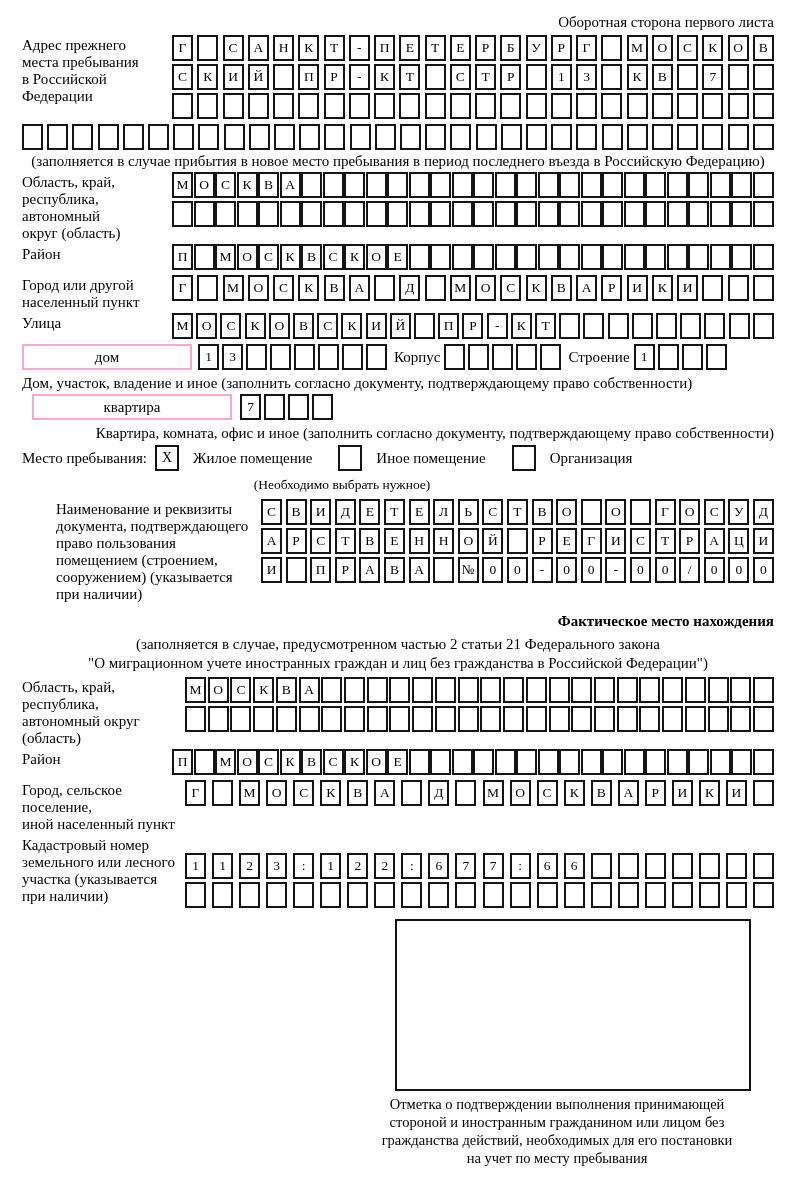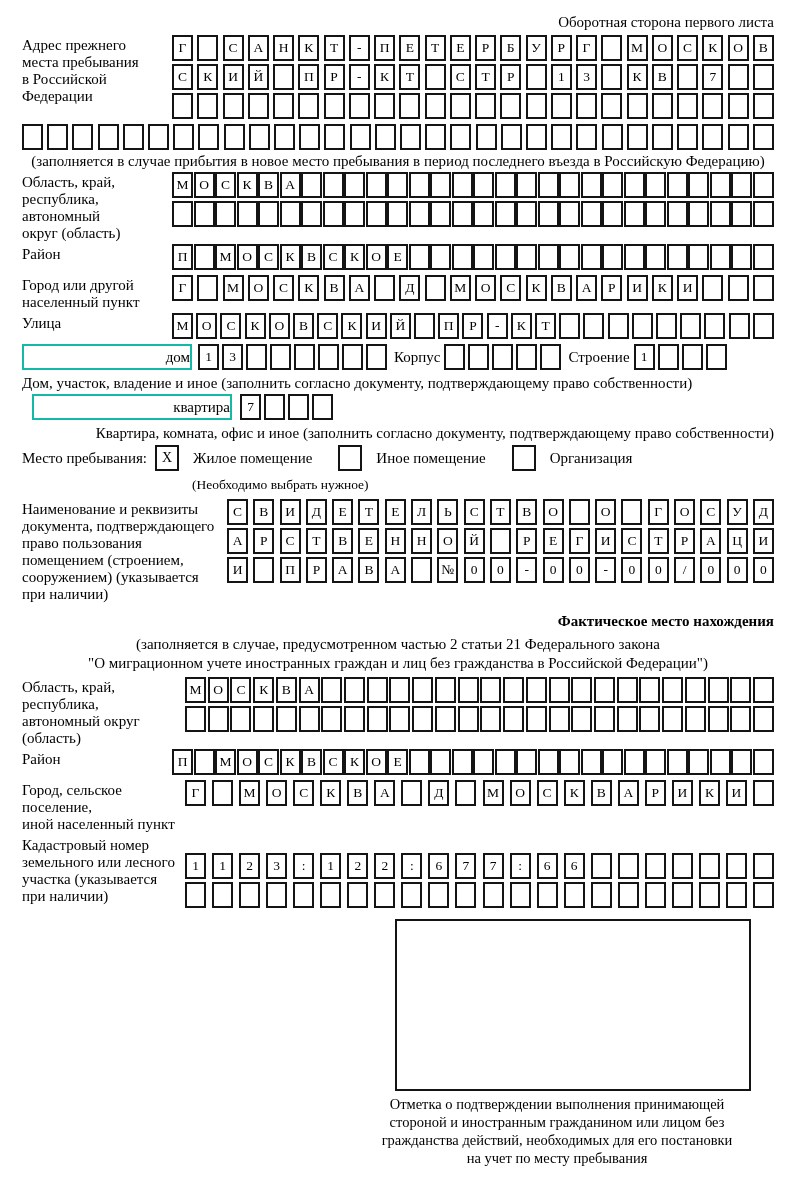--- a/index.html
+++ b/index.html
@@ -10,28 +10,28 @@
   .labelcol{font-size:15px;line-height:17px;flex:0 0 150px;padding-top:2px;}
   .labelcol.w175{flex-basis:163px;}
   .boxcol{flex:1;min-width:0;}
   .cellrow{display:flex;justify-content:space-between;margin-bottom:3px;}
   .cell{flex:0 0 auto;width:17px;height:22px;border:2px solid #141414;font-size:13.5px;line-height:22px;text-align:center;background:#fff;}
   .fullrow{margin-left:0;}
   .caption{font-size:15px;text-align:center;margin:1px 0 3px 0;line-height:16px;}
   .h-bold{font-weight:bold;text-align:center;font-size:16px;margin:3px 0 5px 0;}
   .h-bold2{font-weight:bold;text-align:right;font-size:15px;margin:10px 0 6px 0;}
   .inline-label{font-size:15px;white-space:nowrap;padding:0 4px;line-height:26px;}
-  .labelbox{border:2px solid #14b8a6;height:22px;line-height:22px;text-align:right;font-size:15px;flex:0 0 auto;}
+  .labelbox{border:2px solid #f9a8d4;height:22px;line-height:22px;text-align:center;font-size:15px;flex:0 0 auto;}
   .houserow,.flatrow{display:flex;align-items:flex-start;margin-bottom:2px;}
   .houserow .cellrow,.flatrow .cellrow{justify-content:flex-start;}
   .houserow .cell,.flatrow .cell{margin-right:3px;}
   .stayrow{display:flex;align-items:center;font-size:15px;margin:4px 0 6px 0;}
   .checkbox{width:20px;height:22px;border:2px solid #141414;display:inline-block;text-align:center;line-height:22px;font-size:14px;margin:0 14px 0 8px;flex:0 0 auto;}
   .stayopt{margin-right:18px;}
-  .note{font-size:13.5px;width:300px;margin-left:170px;margin-bottom:4px;}
+  .note{font-size:13.5px;text-align:center;width:300px;margin-left:170px;margin-bottom:4px;}
   .doc-rows .cellrow{justify-content:space-between;}
   .stampbox{border:2px solid #141414;width:356px;height:172px;margin:8px 0 4px 373px;box-sizing:border-box;}
   .stampcaption{width:470px;margin-left:300px;text-align:center;font-size:14.5px;line-height:18px;}
   .mt6{margin-top:6px;}
 </style>
 </head>
 <body>
 
 <div class="sheet">
 
@@ -381,21 +381,21 @@
     <span class="checkbox">X</span>
     <span class="stayopt">Жилое помещение</span>
     <span class="checkbox"></span>
     <span class="stayopt">Иное помещение</span>
     <span class="checkbox"></span>
     <span class="stayopt">Организация</span>
   </div>
   <div class="note">(Необходимо выбрать нужное)</div>
 
   <div class="row-group mt6">
-    <div class="labelcol" style="flex-basis:205px;">
+    <div class="labelcol" style="flex-basis:205px;margin-left:34px;">
         <div>Наименование и реквизиты</div>
         <div>документа, подтверждающего</div>
         <div>право пользования</div>
         <div>помещением (строением,</div>
         <div>сооружением) (указывается</div>
         <div>при наличии)</div>
       </div>
     <div class="boxcol doc-rows">
       <div class="cellrow">
           <span class="cell">С</span>

